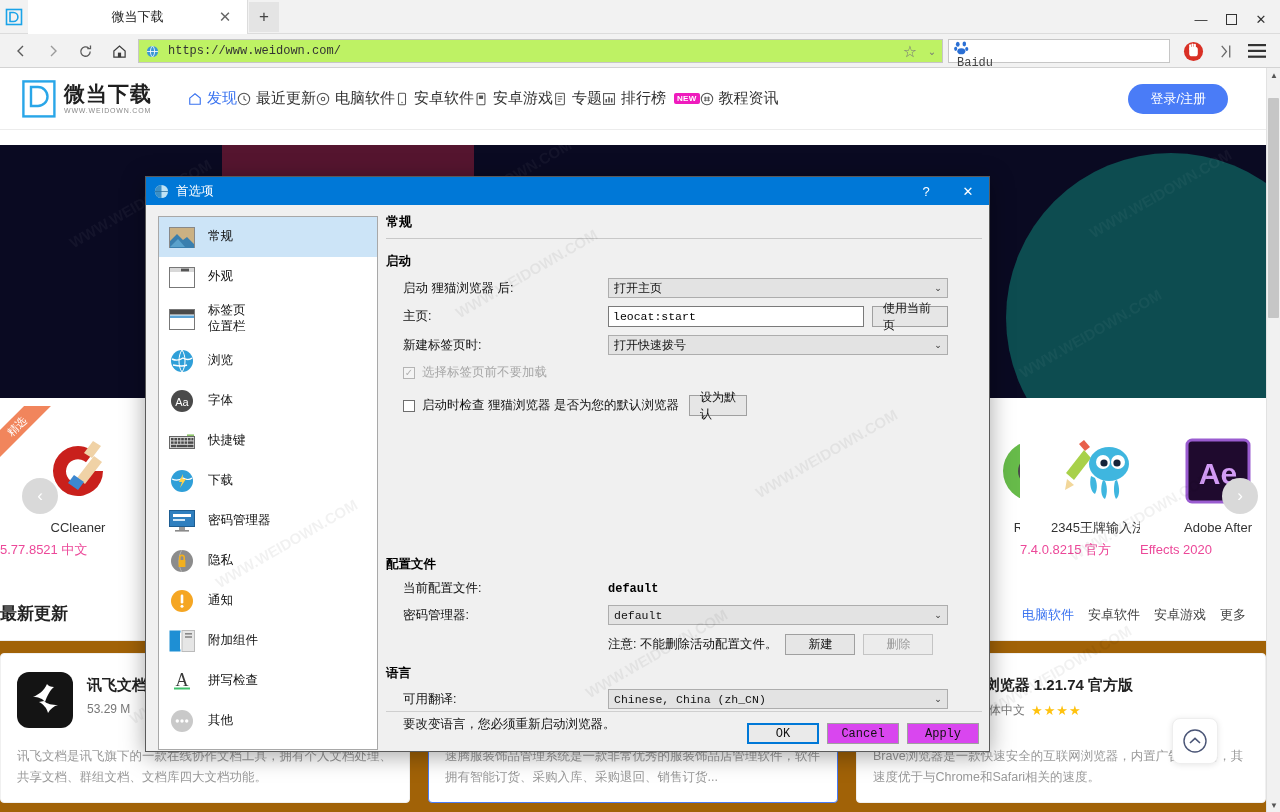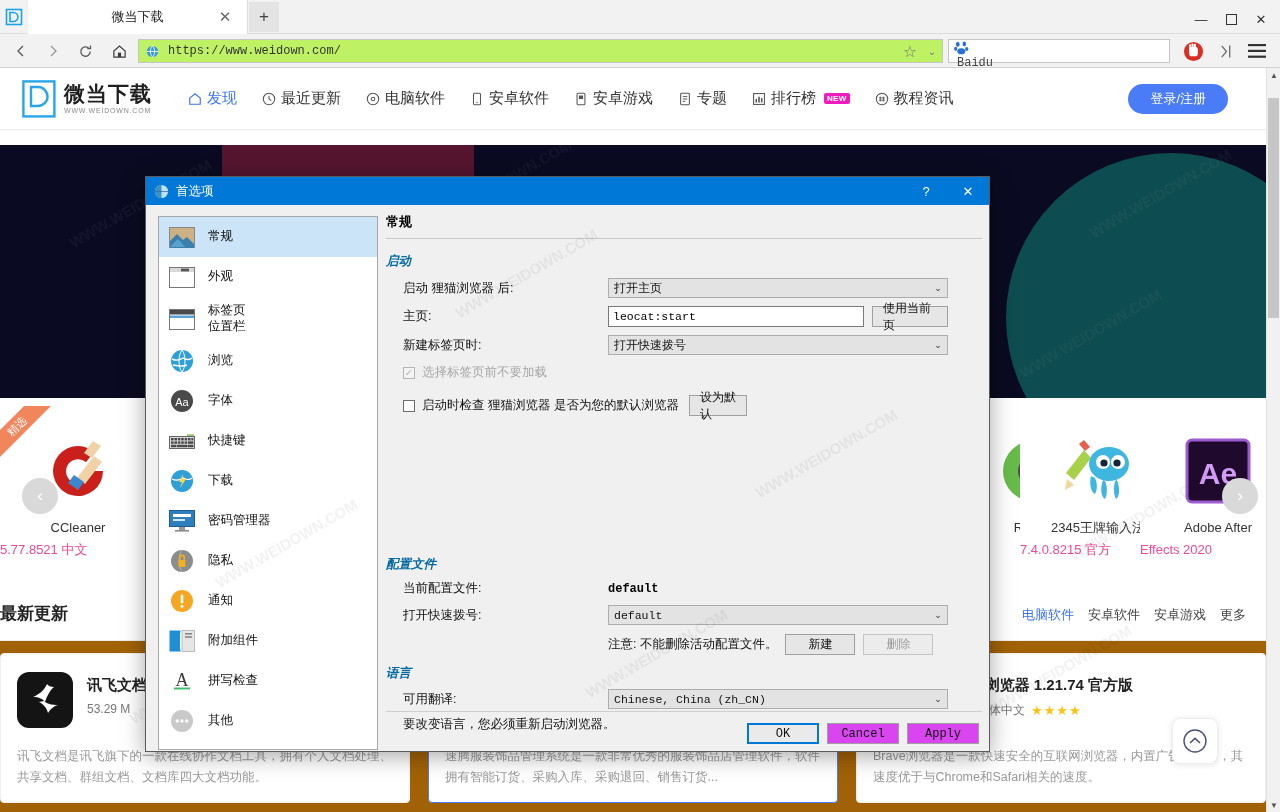--- a/index.html
+++ b/index.html
@@ -71,21 +71,21 @@
   
   .site-header {
     position:absolute; left:0; top:68px; width:1266px; height:62px; background:#fff;
     display:flex; align-items:center; border-bottom:1px solid #ececec;
   }
   .logo-wrap { display:flex; align-items:center; margin-left:22px; }
   .logo-mark { width:34px; height:38px; }
   .logo-text { margin-left:8px; }
   .logo-cn { font-size:21px; font-weight:bold; color:#1f1f1f; letter-spacing:1px; line-height:1.05; }
   .logo-en { font-size:7px; color:#8a8a8a; letter-spacing:0.8px; margin-top:2px; }
-  .site-nav { display:flex; align-items:center; margin-left:36px; gap:25px; }
+  .site-nav { display:flex; align-items:center; margin-left:36px; }
   .nav-item { display:flex; align-items:center; gap:5px; font-size:15px; color:#333; cursor:pointer; position:relative; white-space:nowrap; }
   .nav-item.active { color:#3a73f0; }
   .nav-badge {
     background:#ef1bbd; color:#fff; font-size:8px; font-weight:bold;
     padding:1px 3px; border-radius:2px; margin-left:3px; letter-spacing:0.3px;
   }
   .login-btn {
     position:absolute; right:38px; top:16px; height:30px; padding:0 22px;
     background:#4a7cf7; color:#fff; font-size:13px; border-radius:15px;
     display:flex; align-items:center; justify-content:center; cursor:pointer;
@@ -166,21 +166,21 @@
     height:40px; display:flex; align-items:center; padding-left:9px; cursor:pointer;
   }
   .side-item.tall { height:44px; }
   .side-item.active { background:#cce4f7; }
   .side-ico { width:28px; height:26px; flex:0 0 28px; display:flex; align-items:center; justify-content:center; }
   .side-label { margin-left:12px; font-size:12.5px; color:#111; line-height:1.25; }
 
   .dlg-main { position:absolute; left:240px; top:8px; width:596px; height:500px; }
   .main-h { font-size:13px; font-weight:bold; color:#000; }
   .main-rule { margin-top:7px; border-top:1px solid #c8c8c8; }
-  .grp-h { font-size:12.5px; font-weight:bold; color:#0369a1; margin-top:14px;font-style:italic; }
+  .grp-h { font-size:12.5px; font-weight:bold; color:#000000; margin-top:14px; }
   .row { display:flex; align-items:center; margin-top:8px; }
   .row-label { width:222px; font-size:12.5px; color:#111; padding-left:17px; }
   .combo {
     width:340px; height:20px; background:#e3e3e3; border:1px solid #adadad;
     display:flex; align-items:center; font-size:12px; color:#111; padding-left:5px; cursor:pointer;
   }
   .combo .cv { flex:1; white-space:nowrap; overflow:hidden; }
   .combo.mono .cv { font-family:"Liberation Mono","DejaVu Sans Mono",monospace; font-size:11.5px; }
   .combo .carr { width:18px; text-align:center; font-size:9px; color:#333; }
   .textin {
@@ -770,21 +770,21 @@
         </div>
 
         <div class="grp-h" style="margin-top:140px">配置文件</div>
 
         <div class="row" style="margin-top:7px">
           <div class="row-label">当前配置文件:</div>
           <div class="static-val">default</div>
         </div>
 
         <div class="row">
-          <div class="row-label">打开快速拨号:</div>
+          <div class="row-label">密码管理器:</div>
           <div class="combo mono">
             <span class="cv">default</span>
             <span class="carr">⌄</span>
           </div>
         </div>
 
         <div class="row" style="margin-top:9px">
           <div style="width:222px"></div>
           <div class="note">注意: 不能删除活动配置文件。</div>
           <div class="btn" style="margin-left:8px;width:70px">新建</div>

